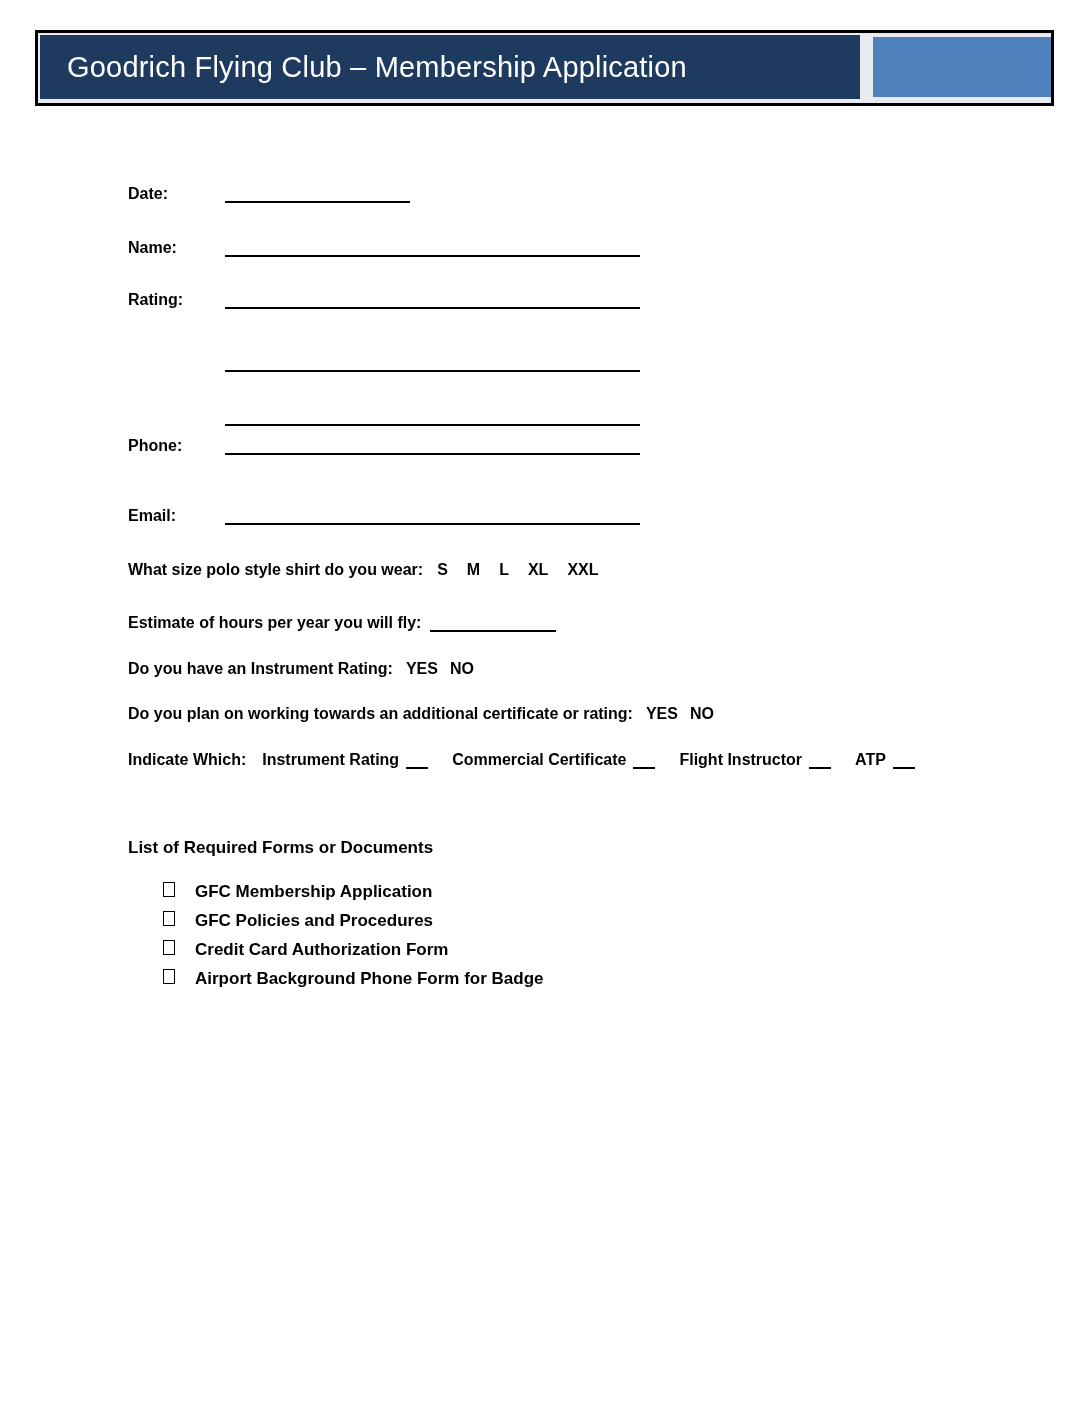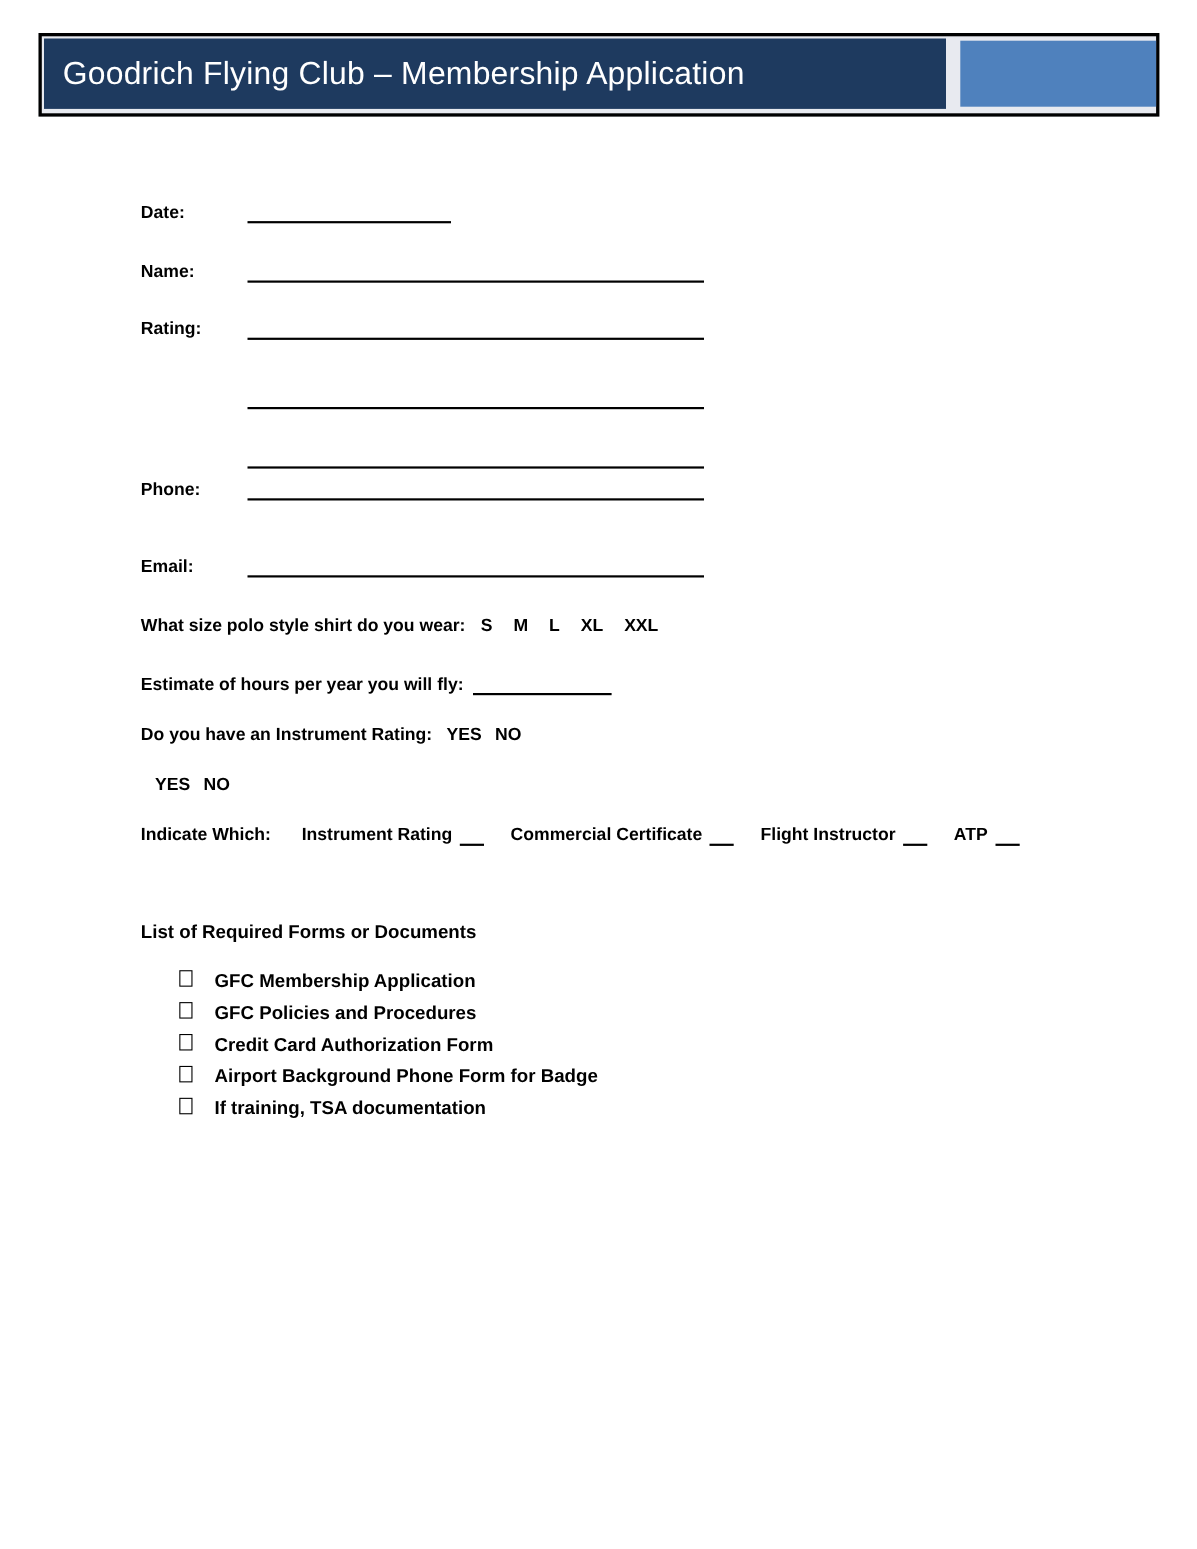--- a/index.html
+++ b/index.html
@@ -32,21 +32,21 @@
     left:2px; top:2px;
     width:820px; height:64px;
     background:var(--navy);
     display:flex;
     align-items:center;
   }
   .banner-title{
     color:#ffffff;
     font-size:29px;
     font-weight:400;
-    padding-left:17px;
+    padding-left:27px;
     white-space:nowrap;
     letter-spacing:0.2px;
   }
   .banner-accent-box{
     position:absolute;
     left:835px; top:4px;
     width:178px; height:60px;
     background:var(--accent);
   }
 
@@ -73,21 +73,21 @@
   .line-long{width:415px;}
   .line-hours{width:126px;margin-left:9px;}
 
   .opt{display:inline-block;}
   .opt-shirt-first{margin-left:14px;}
   .opt-shirt{margin-left:19px;}
   .opt-yes{margin-left:13px;}
   .opt-no{margin-left:12px;}
   .iw-label{margin-right:16px;}
   .iw-opt{margin-left:24px;}
-  .iw-opt-first{margin-left:12px;}
+  .iw-opt-first{margin-left:0;}
   .iw-blank{
     display:inline-block;
     width:22px;
     border-bottom:2px solid #000000;
     height:18px;
     margin-left:7px;
   }
 
   
   .section-heading{
@@ -177,20 +177,21 @@
   <span class="blank-line line-hours"></span>
 </div>
 
 <div class="row" style="top:655px;">
   <span>Do you have an Instrument Rating:</span>
   <span class="opt opt-yes">YES</span>
   <span class="opt opt-no">NO</span>
 </div>
 
 <div class="row" style="top:700px;">
+  <span>Do you plan on working towards an additional certificate or rating:</span>
   <span class="opt opt-yes">YES</span>
   <span class="opt opt-no">NO</span>
 </div>
 
 <div class="row" style="top:746px;">
   <span class="iw-label">Indicate Which:</span>
   <span class="opt iw-opt iw-opt-first">Instrument Rating</span>
   <span class="iw-blank"></span>
   <span class="opt iw-opt">Commercial Certificate</span>
   <span class="iw-blank"></span>
@@ -212,17 +213,13 @@
     <span class="check-text">GFC Policies and Procedures</span>
   </li>
   <li class="check-item">
     <span class="check-box"></span>
     <span class="check-text">Credit Card Authorization Form</span>
   </li>
   <li class="check-item">
     <span class="check-box"></span>
     <span class="check-text">Airport Background Phone Form for Badge</span>
   </li>
-  <li class="check-item">
-    <span class="check-box"></span>
-    <span class="check-text">If training, TSA documentation</span>
-  </li>
 </ul>
 
 </body></html>

